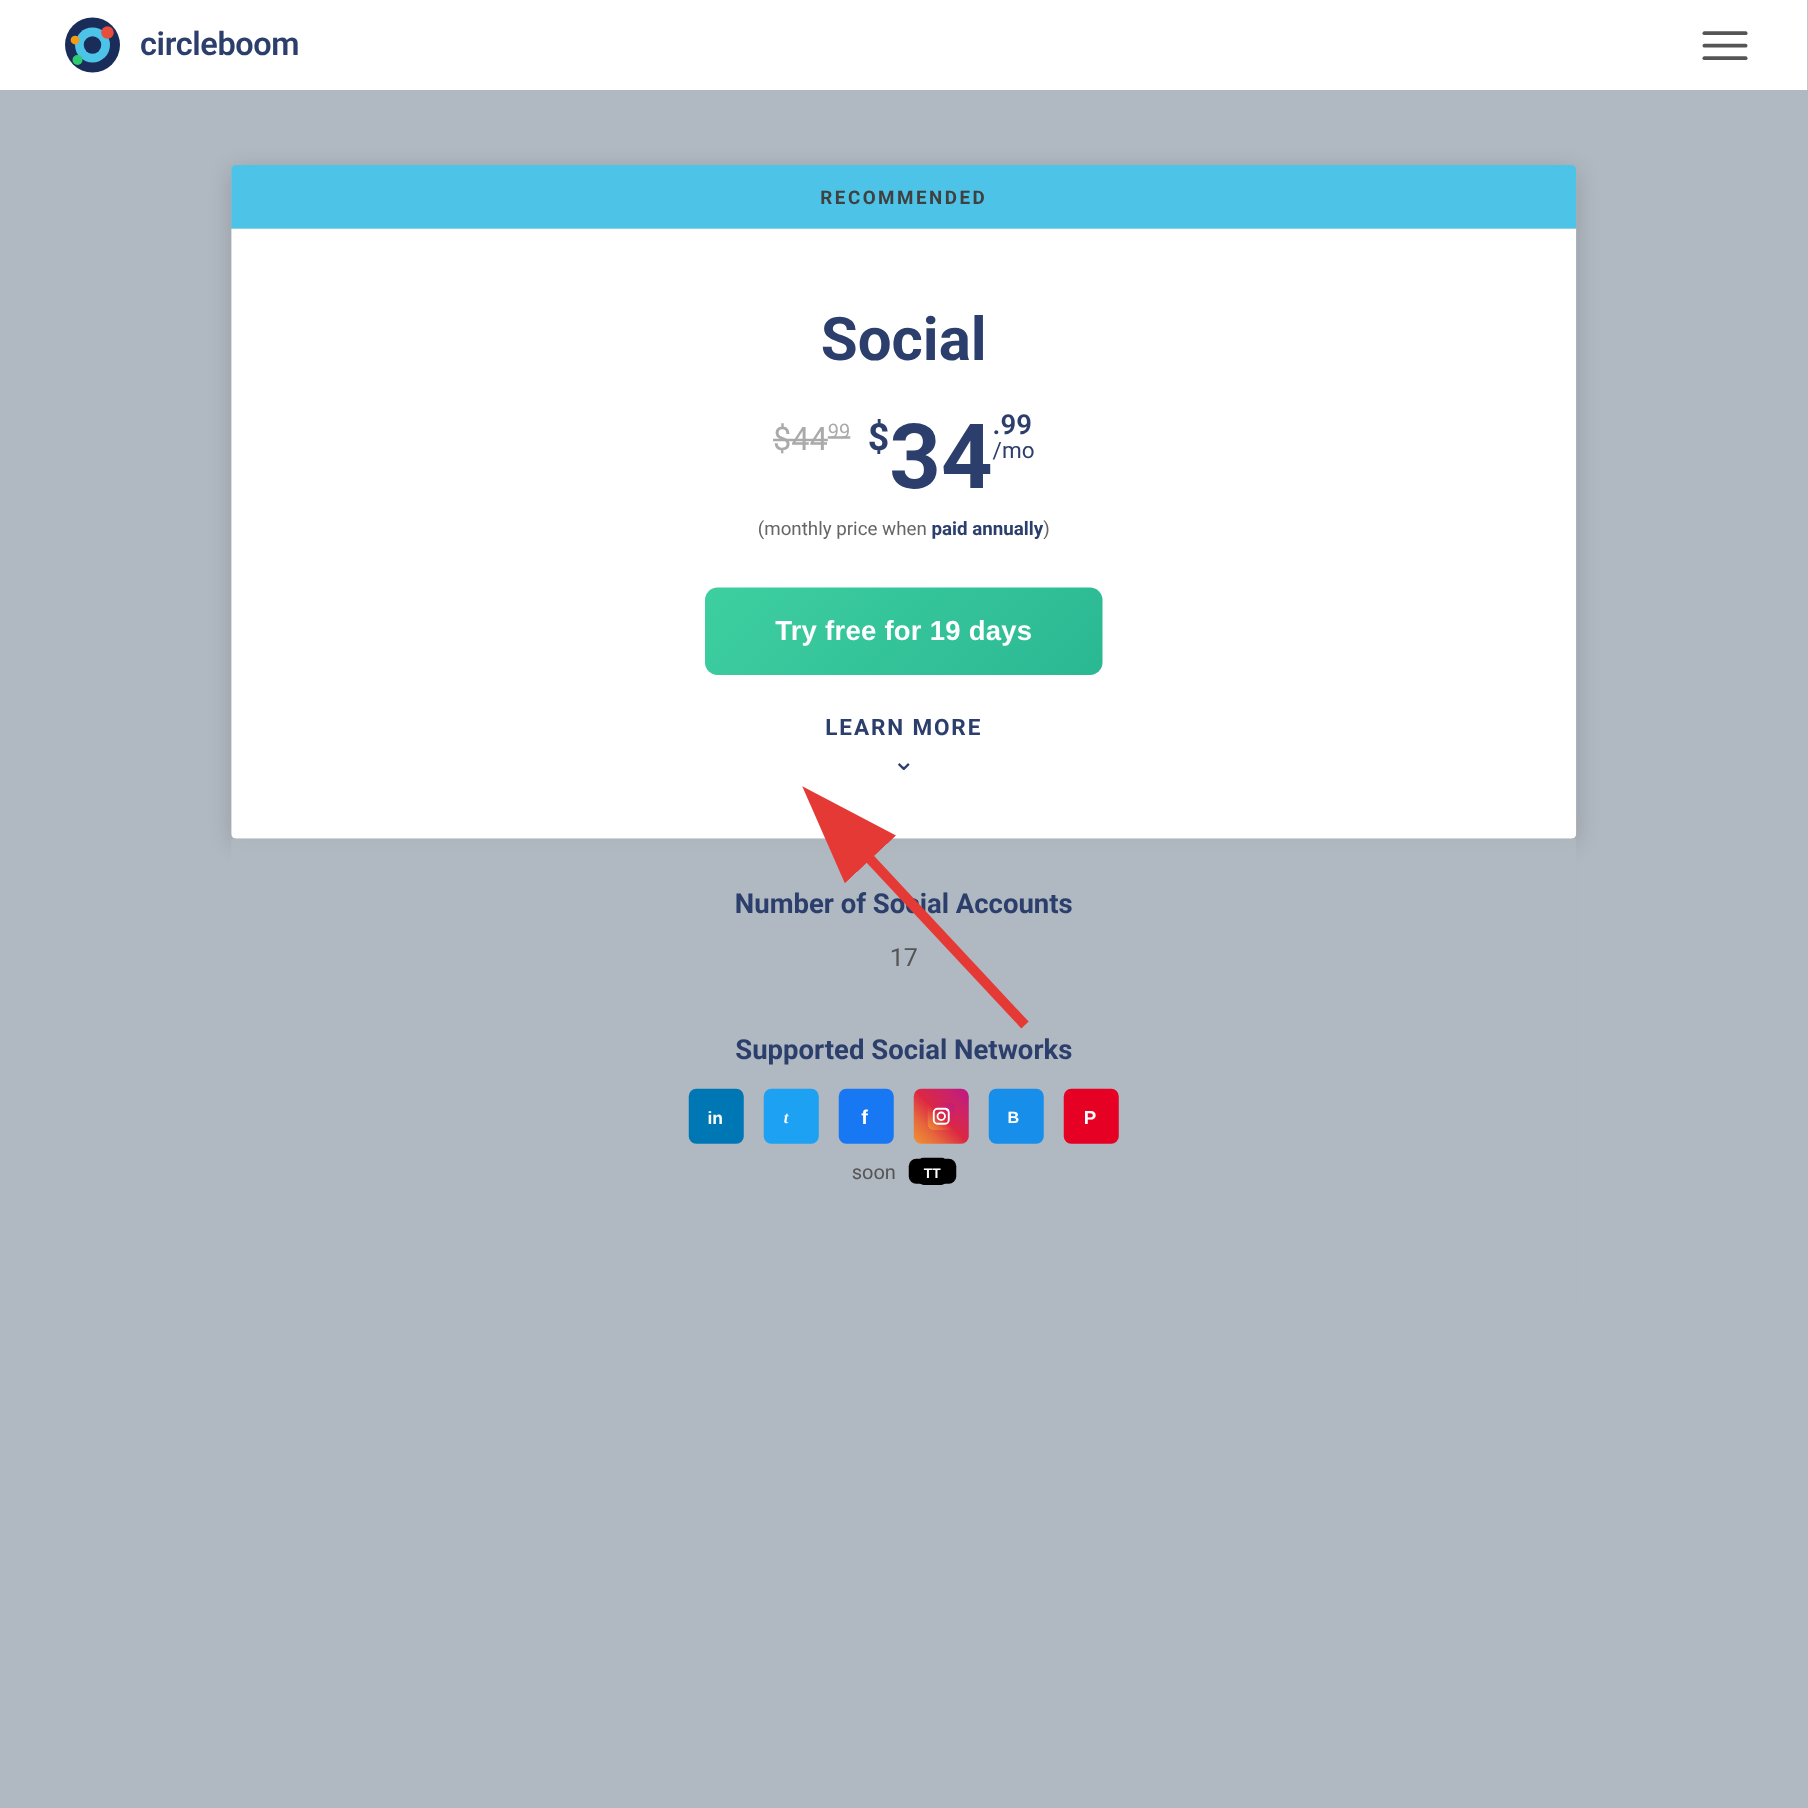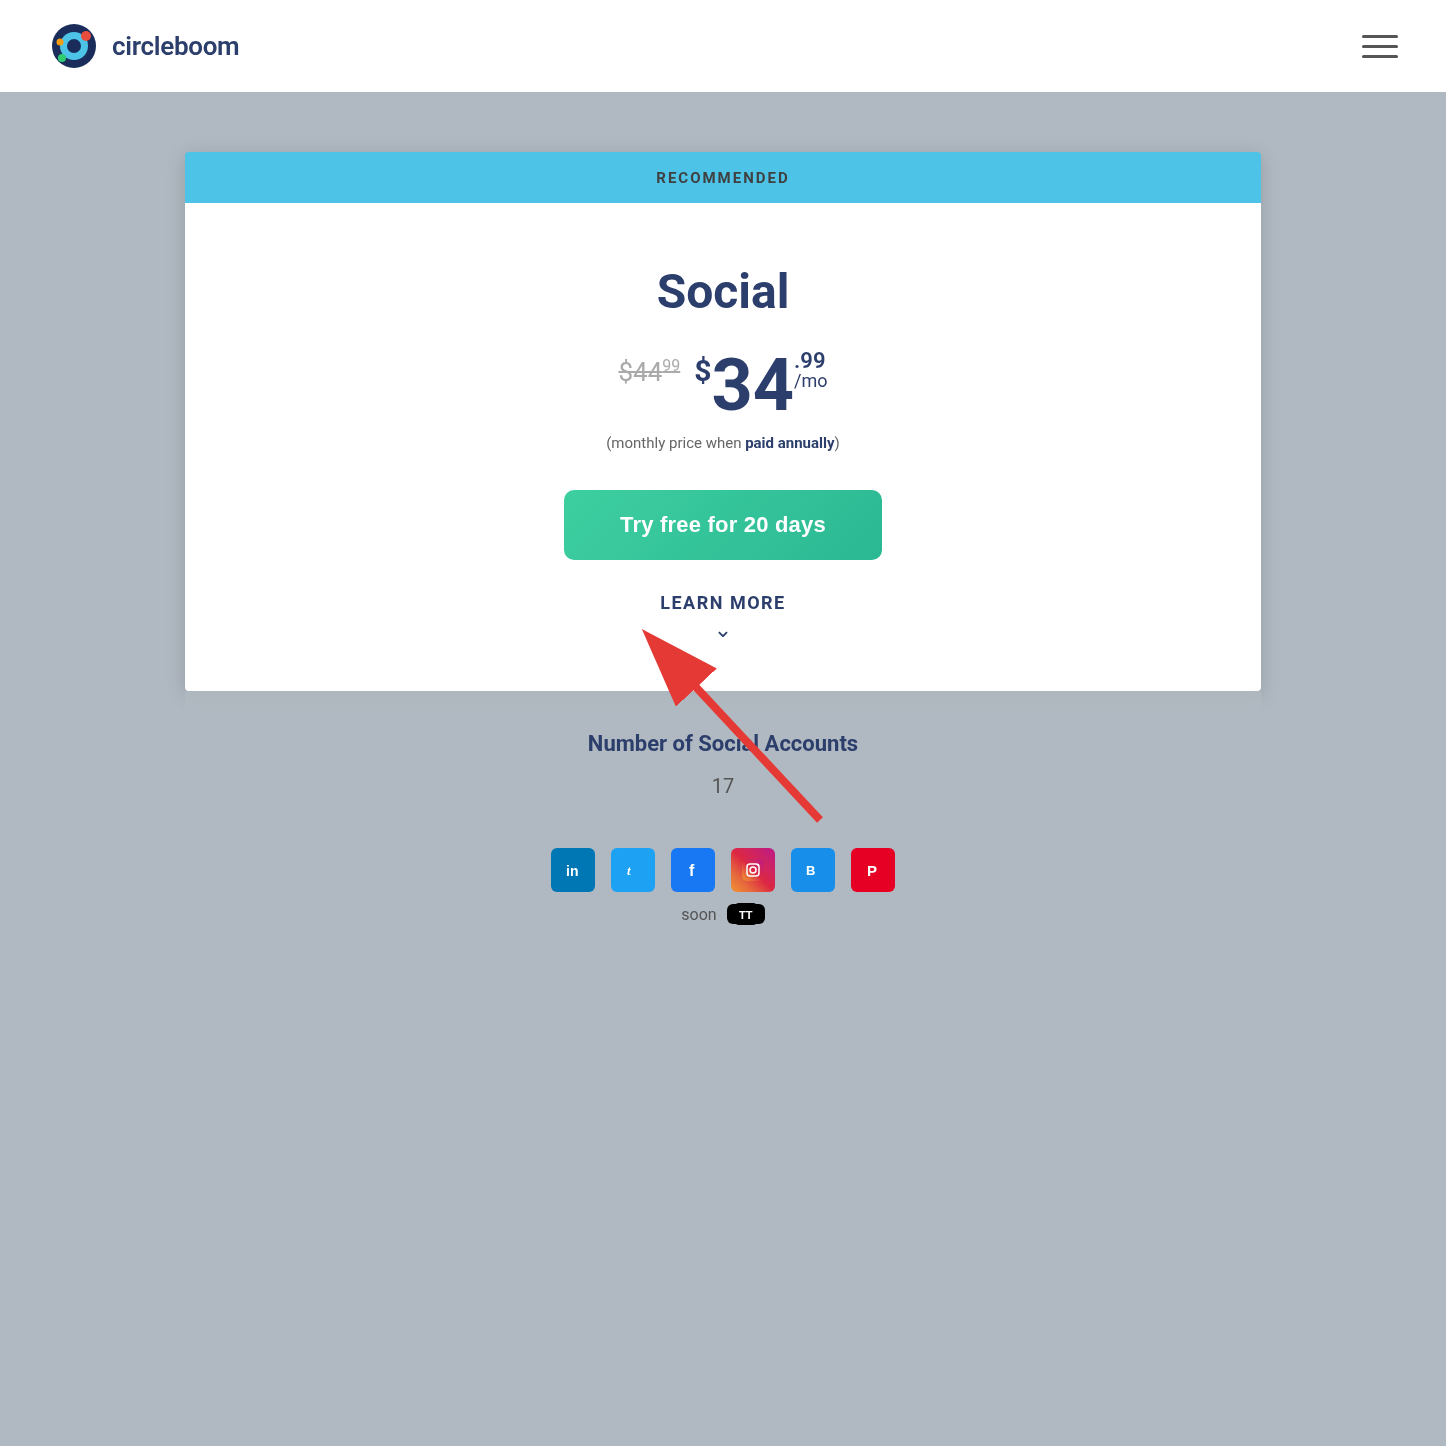--- a/index.html
+++ b/index.html
@@ -13,21 +13,21 @@
       overflow: hidden;
     }
 
     
     .navbar {
       background: #fff;
       display: flex;
       align-items: center;
       justify-content: space-between;
       padding: 18px 48px;
-      height: 92px;
+      height: 72px;
       box-shadow: 0 1px 4px rgba(0,0,0,0.08);
     }
 
     .logo-area {
       display: flex;
       align-items: center;
       gap: 12px;
     }
 
     .logo-icon {
@@ -336,38 +336,39 @@
             <span class="price-cents">.99</span>
             <span class="price-period">/mo</span>
           </div>
         </div>
       </div>
 
       <div class="price-note">
         <span>(monthly price when </span><strong>paid annually</strong><span>)</span>
       </div>
 
-      <button class="try-btn">Try free for 20 days</button>
+      <button class="try-btn">Try free for 19 days</button>
 
       <div class="learn-more-link">
         <span class="learn-more-text">LEARN MORE</span>
         <span class="chevron-down">⌄</span>
       </div>
 
     </div>
   </div>
 
   <div class="features-section">
 
     <div class="feature-block">
       <div class="feature-title">Number of Social Accounts</div>
       <div class="feature-value">17</div>
     </div>
 
     <div class="feature-block">
+      <div class="feature-title">Supported Social Networks</div>
 
       <div class="social-icons-row">
 
         <div class="social-icon si-linkedin">
           <svg width="22" height="22" viewBox="0 0 22 22" fill="none">
               <rect width="22" height="22" rx="4" fill="#0077b5"></rect>
               <text x="4" y="17" font-size="14" font-weight="900" fill="white" font-family="sans-serif">in</text>
             </svg>
         </div>
 

